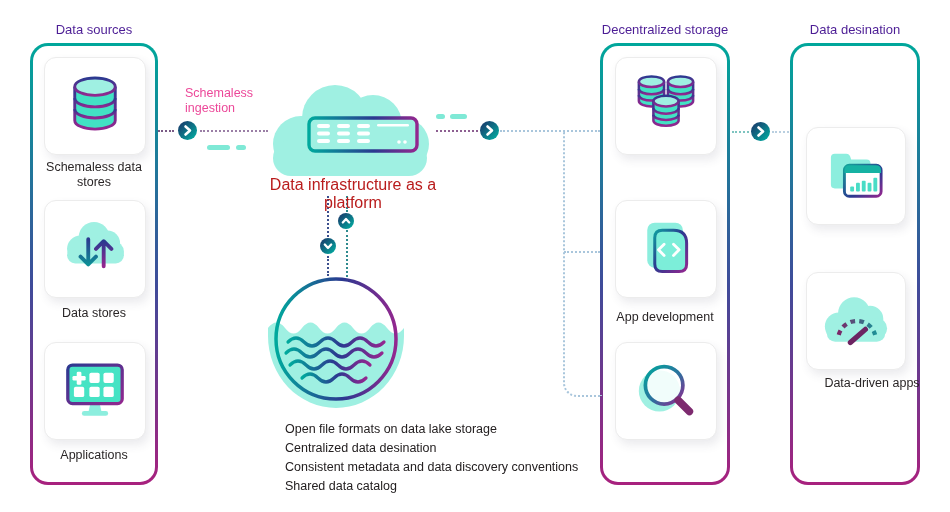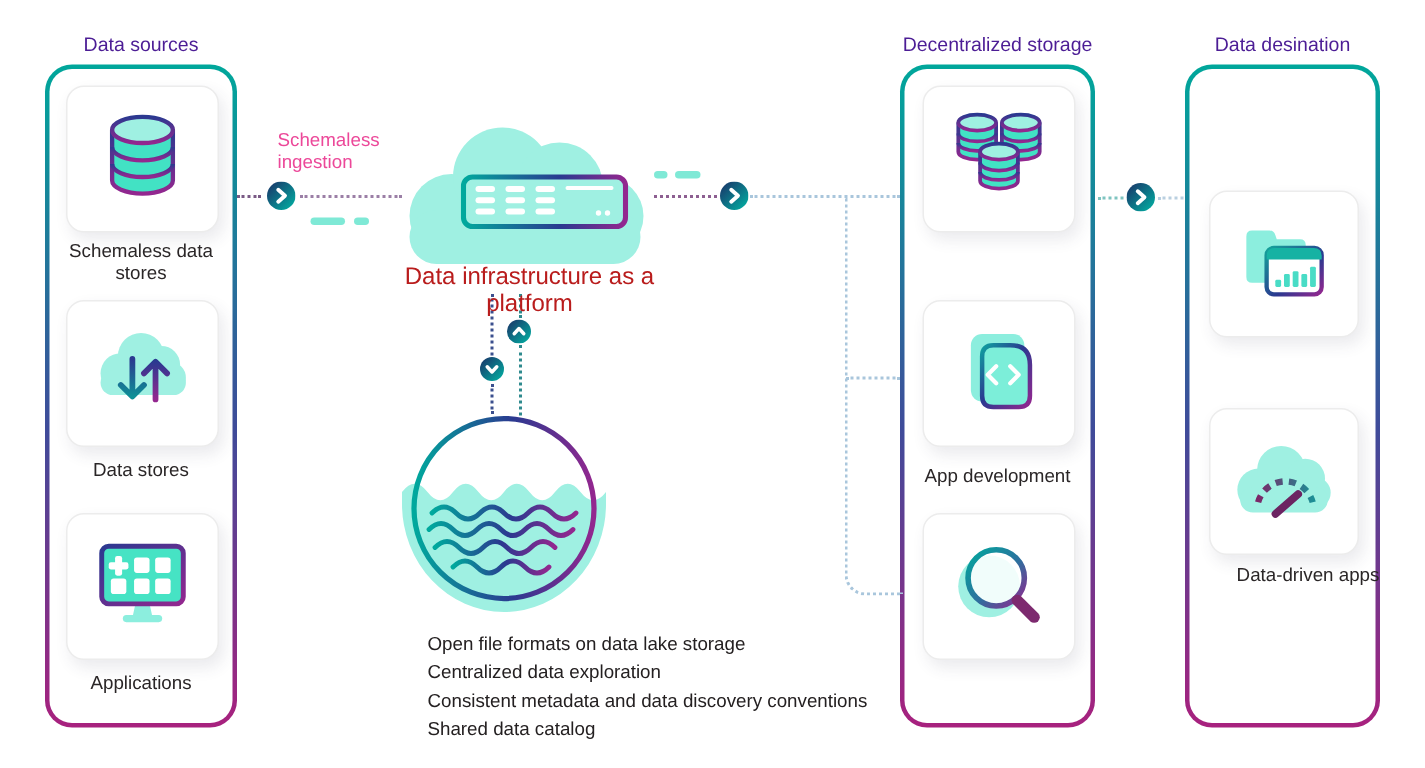--- a/index.html
+++ b/index.html
@@ -175,21 +175,21 @@
         <path d="M24,81 q8,-8 16,0 q8,8 16,0 q8,-8 16,0 q8,8 16,0 q8,-8 16,0 q8,8 16,0"></path>
         <path d="M28,93 q8,-8 16,0 q8,8 16,0 q8,-8 16,0 q8,8 16,0 q8,-8 16,0"></path>
         <path d="M40,106 q8,-8 16,0 q8,8 16,0 q8,-8 16,0 q8,8 16,0"></path>
       </g>
       <circle cx="74" cy="67" r="60" fill="none" stroke="url(#lg)" stroke-width="3.5"></circle>
     </svg>
   </div>
 
   <div class="notes" style="left:285px;top:420px;width:330px;">
     <div>Open file formats on data lake storage</div>
-    <div>Centralized data exploration</div>
+    <div>Centralized data desination</div>
     <div>Consistent metadata and data discovery conventions</div>
     <div>Shared data catalog</div>
   </div>
 
   <div class="card" style="left:44px;top:57px;width:100px;height:96px;">
     <span>
       <svg width="54" height="58" viewBox="0 0 56 60">
         <defs>
             <linearGradient id="dbg" x1="0" y1="0" x2="0" y2="1">
               <stop offset="0" stop-color="#2b3990"></stop>

